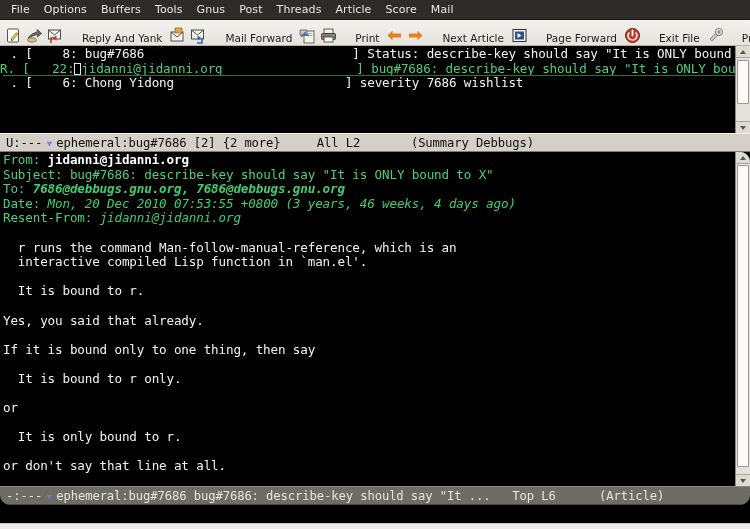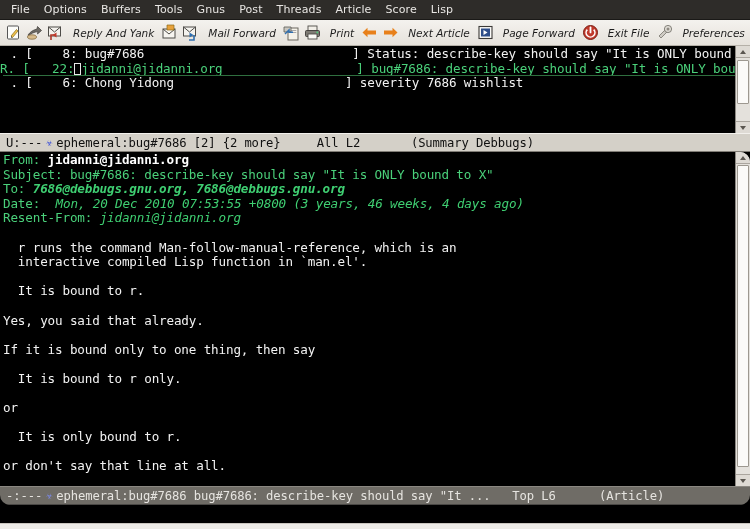--- a/index.html
+++ b/index.html
@@ -41,25 +41,24 @@
     height: 25px;
     background: #ece9e4;
     border-bottom: 1px solid #b5b0a8;
     display: flex; align-items: center;
     padding-left: 3px;
     flex: 0 0 auto;
     font-family: "DejaVu Sans", sans-serif;
     background-image: linear-gradient(#f4f2ee, #e6e2dc);
   }
   .tb-btn {
-    display: flex; align-items: center;
+    display: flex; align-items: flex-end;
     height: 22px;
     padding: 0 2px;
-    gap: 9px;
-    font-style: italic;
+    gap: 18px;
   }
   .tb-label {
     font-size: 10.5px;
     color: #1d1d1d;
     white-space: nowrap;
     padding-right: 3px;
   }
   .tb-ico {
     width: 17px; height: 17px;
     display: inline-flex;
@@ -170,21 +169,21 @@
     color:#3b4fd8; font-weight:bold; font-size:11px;
   }
   .modeline.inactive .gnus-glyph { color:#7b8ae8; }
 
   
   .article-win { flex: 1 1 auto; min-height: 0; border-radius: 10px; }
   .hdr-name { color:#4ad07a; }
   .hdr-from-val { color:#ffffff; font-weight:bold; }
   .hdr-subject-val { color:#4ad07a; }
   .hdr-to-val { color:#3fcf72; font-style: italic; font-weight:bold;margin-top:14px; }
-  .hdr-date-val { color:#3fcf72; font-style: italic; margin-left: 8px; }
+  .hdr-date-val { color:#3fcf72; font-style: italic; }
   .hdr-resent-val { color:#3fcf72; font-style: italic; }
 
   
   .minibuffer {
     flex: 0 0 auto;
     height: 18px;
     background: #000;
     color: #f2f2f2;
     font-size: 12.6px;
     line-height: 18px;
@@ -206,21 +205,21 @@
   <div class="menubar" id="menubar">
       <div class="menu-item">File</div>
       <div class="menu-item">Options</div>
       <div class="menu-item">Buffers</div>
       <div class="menu-item">Tools</div>
       <div class="menu-item">Gnus</div>
       <div class="menu-item">Post</div>
       <div class="menu-item">Threads</div>
       <div class="menu-item">Article</div>
       <div class="menu-item">Score</div>
-      <div class="menu-item">Lisp</div>
+      <div class="menu-item">Mail</div>
     </div>
 
   <div class="toolbar" id="toolbar">
       <div class="tb-btn">
         <span class="tb-ico">
           <svg width="17" height="17" viewBox="0 0 17 17">
             <rect x="2.5" y="2" width="11" height="13" rx="1" fill="#fdfdfa" stroke="#555" stroke-width="1"></rect>
             <path d="M6 12 L11.5 5.5 L13 7 L7.5 13.5 Z" fill="#f0c24a" stroke="#8a6a18" stroke-width=".7"></path>
             <path d="M6 12 L6 13.8 L7.6 13.4 Z" fill="#444"></path>
           </svg>

